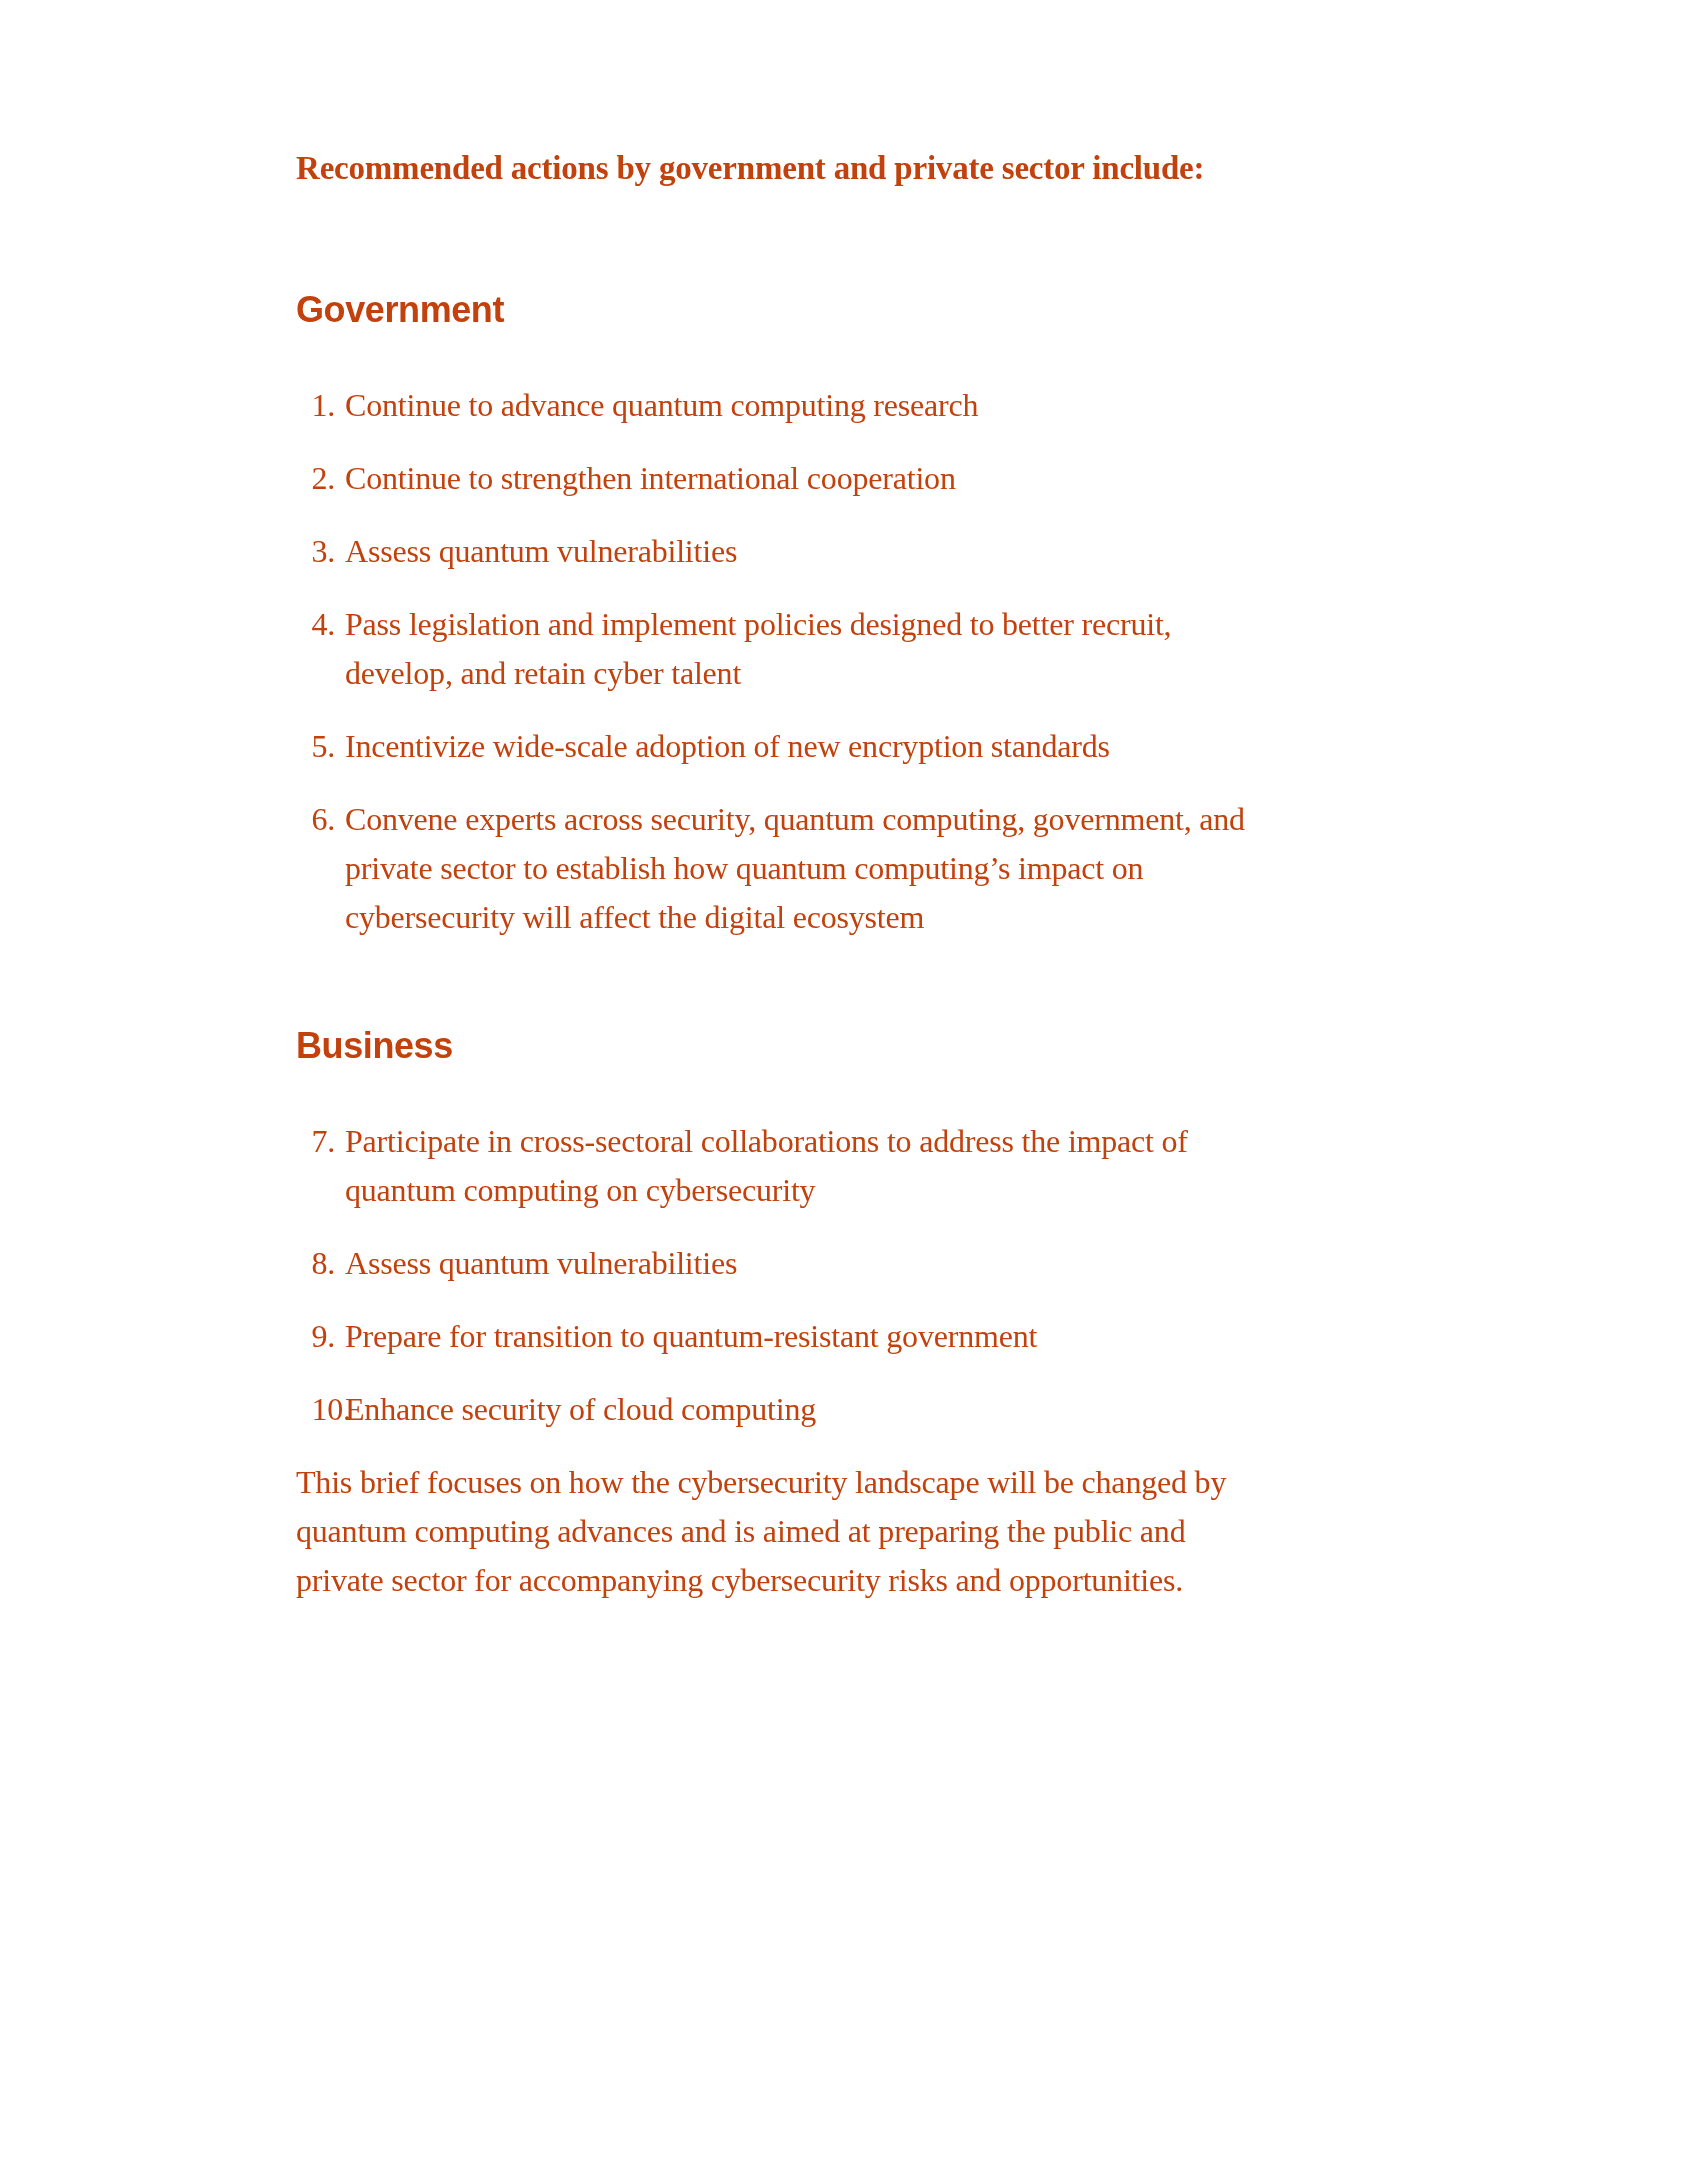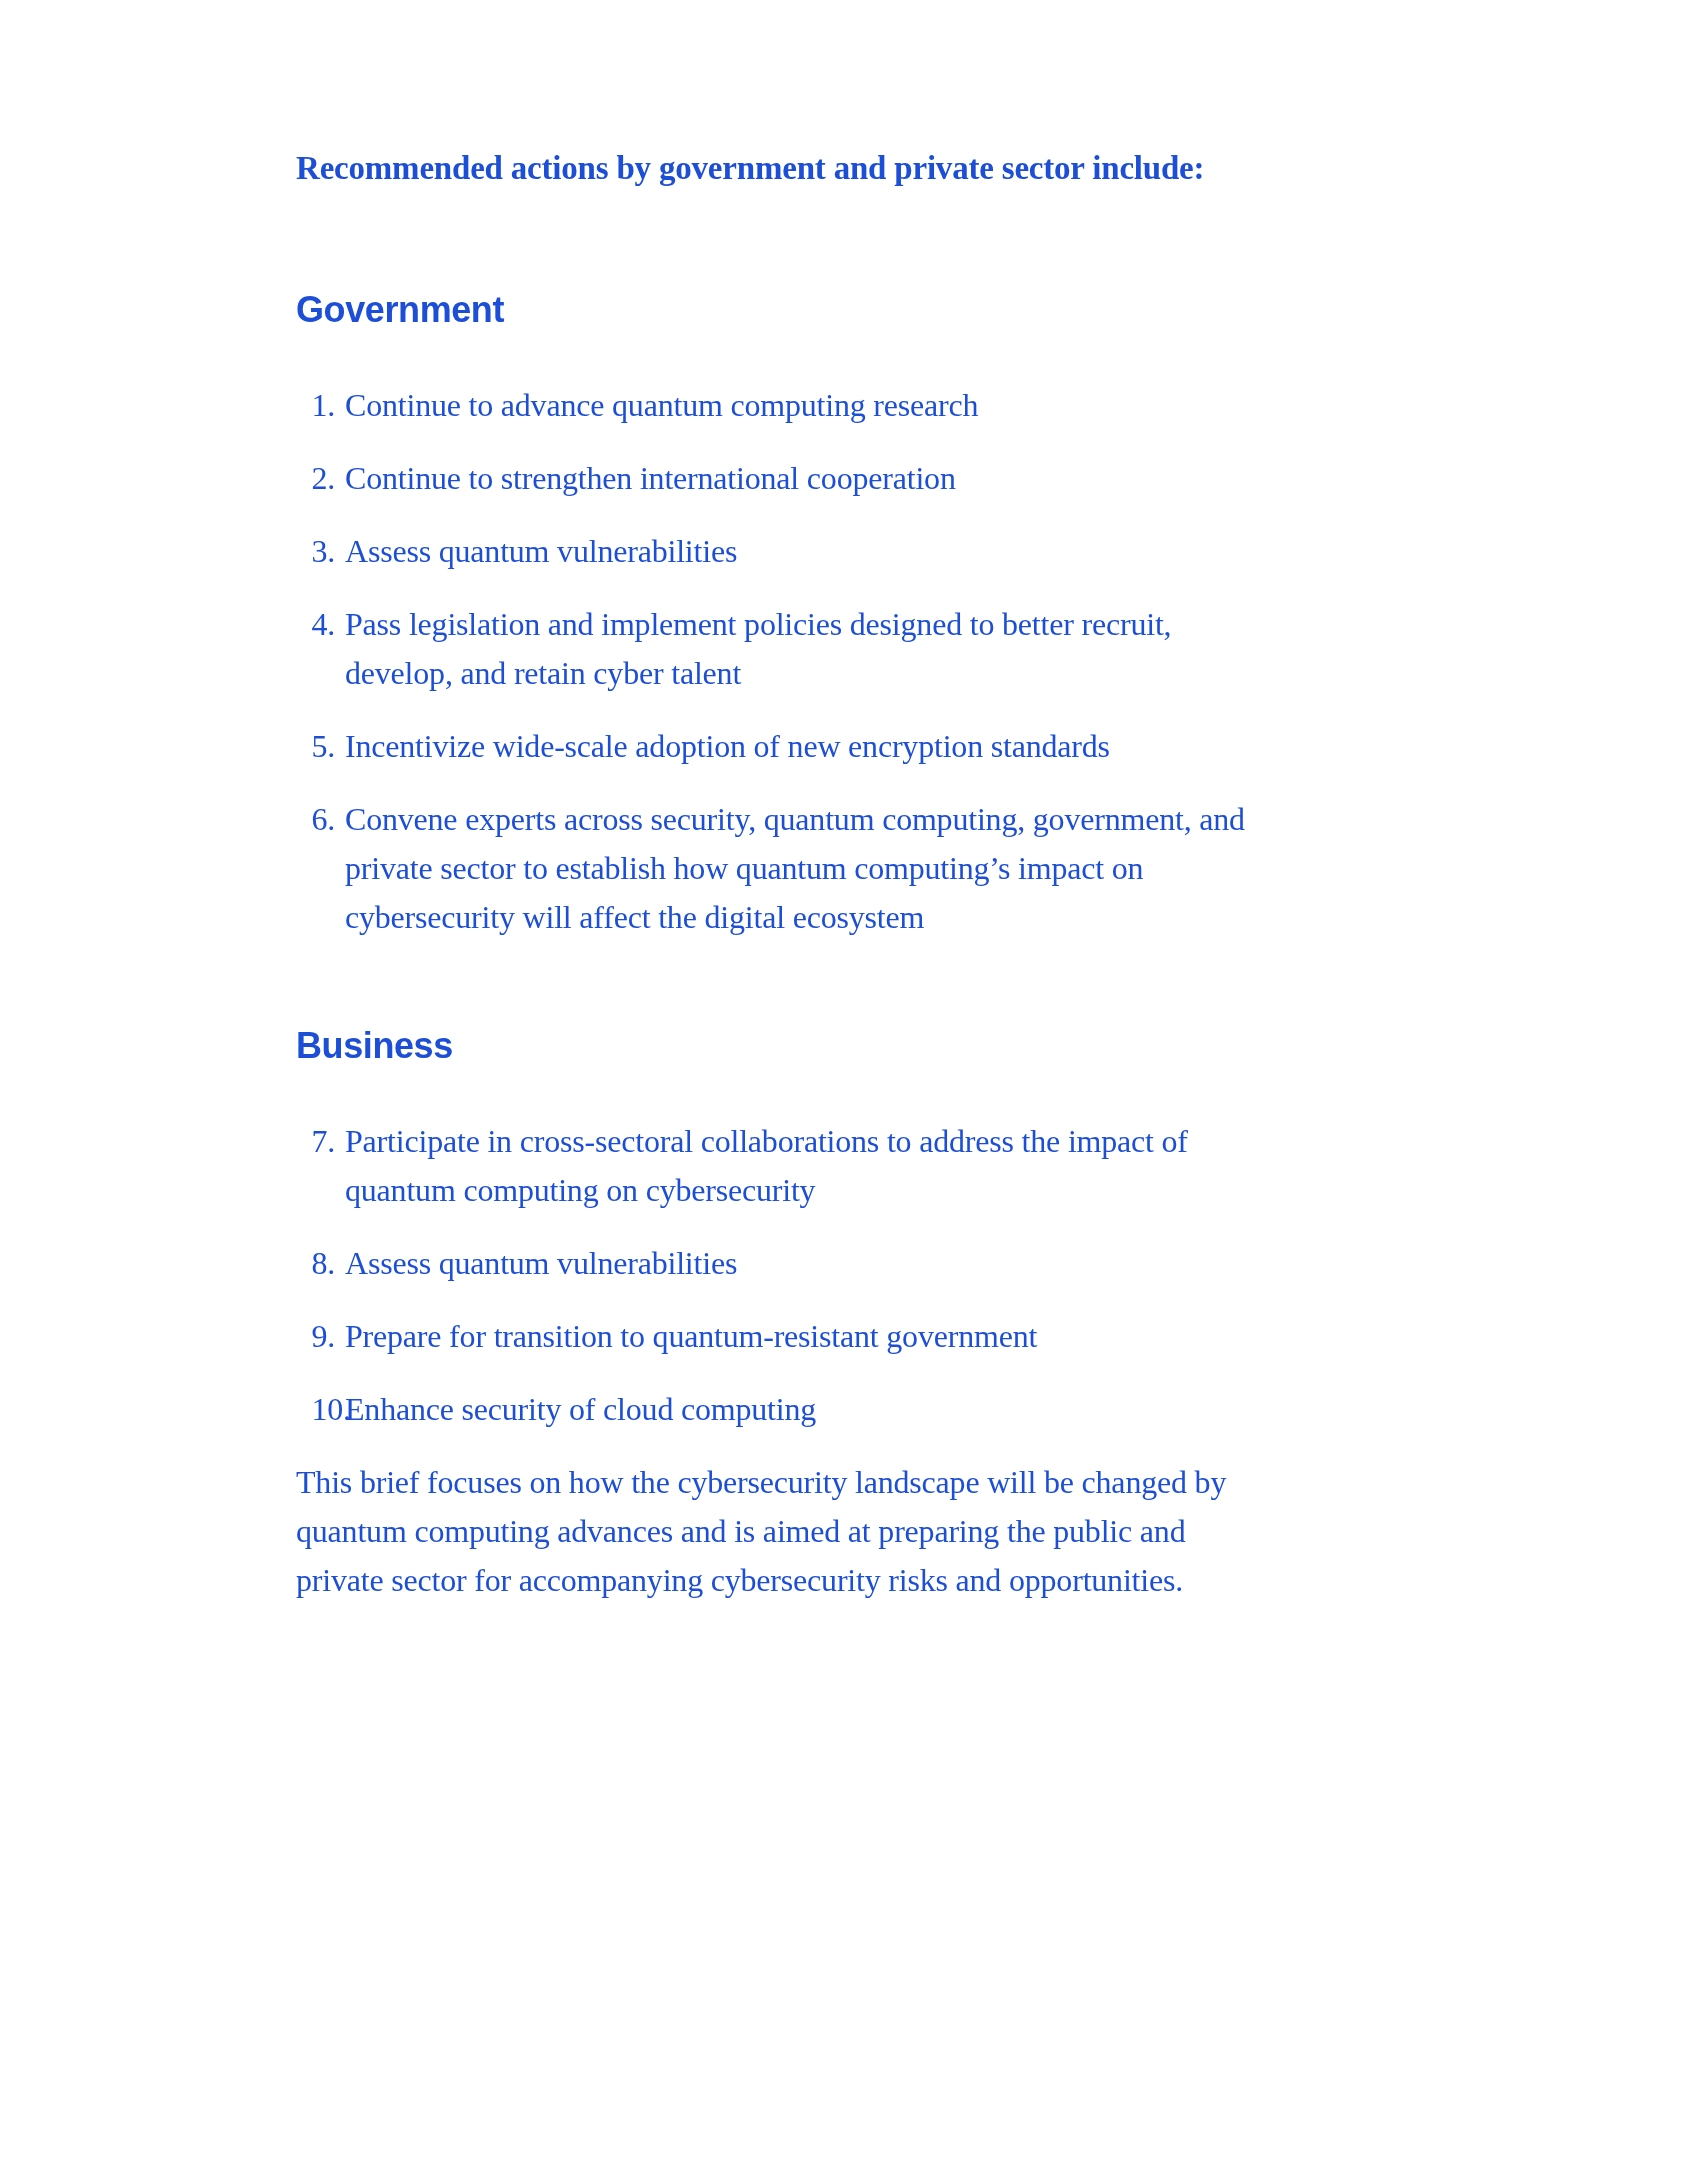--- a/index.html
+++ b/index.html
@@ -5,21 +5,21 @@
   html, body {
     margin: 0;
     padding: 0;
     background: #ffffff;
   }
   .page {
     position: relative;
     width: 1683px;
     height: 1604px;
     background: #ffffff;
-    color: #1d4ed8;
+    color: #c2410c;
     overflow: hidden;
   }
   .content {
     position: absolute;
     left: 296px;
     top: 146px;
     width: 982px;
     font-family: "Liberation Serif", "DejaVu Serif", serif;
     font-size: 32px;
     line-height: 49px;

